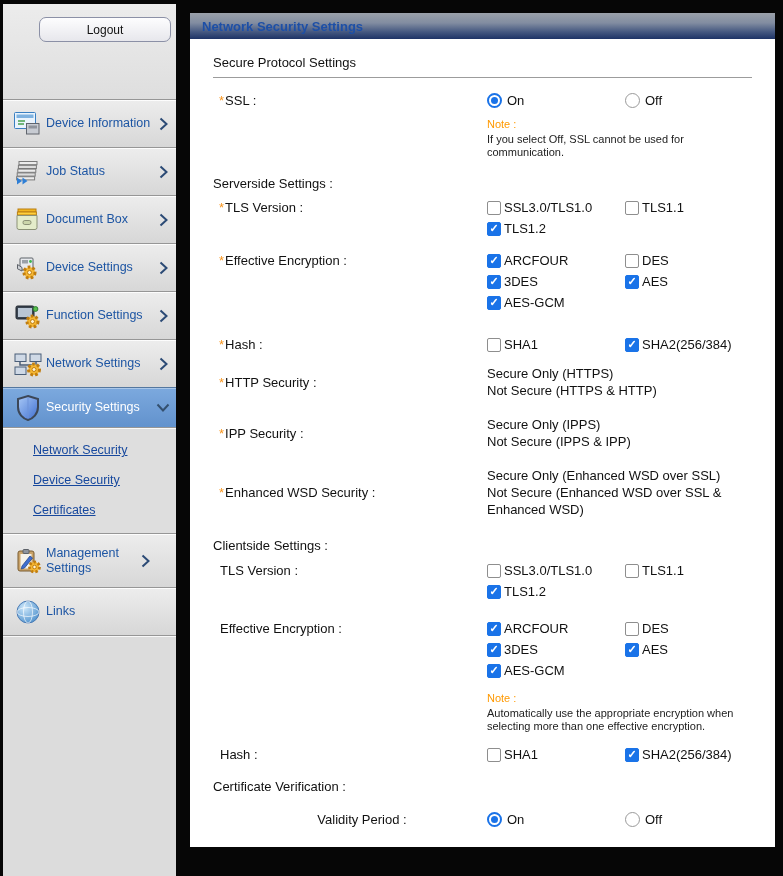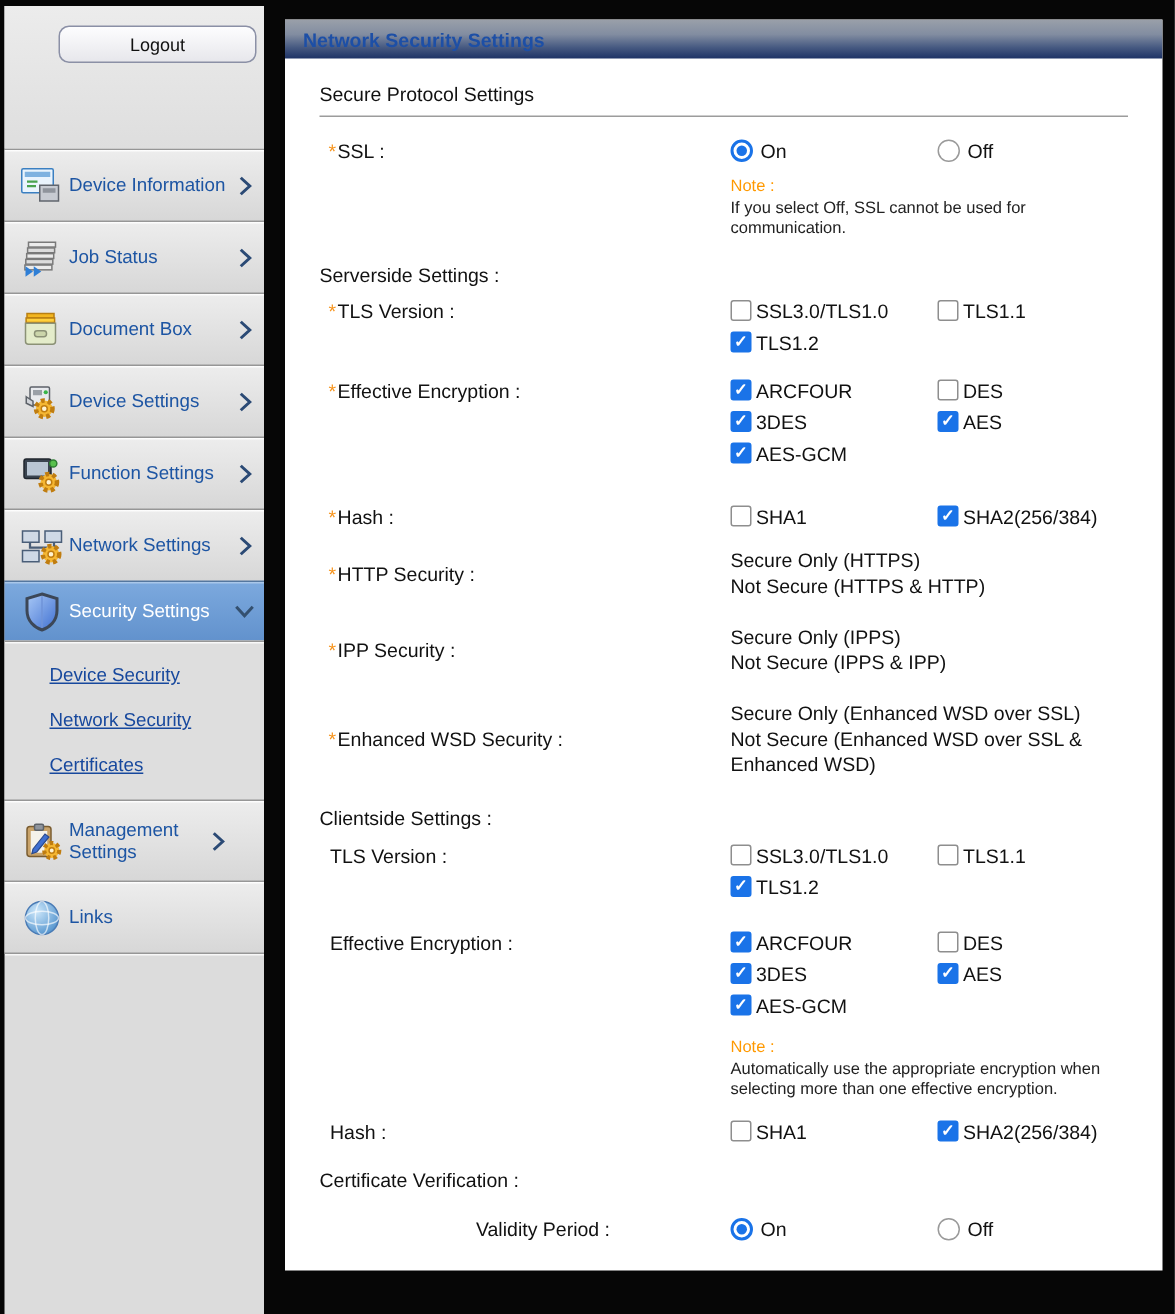--- a/index.html
+++ b/index.html
@@ -38,21 +38,21 @@
   .sec-head{margin-top:16px;}
   .sec-rule{border:none;border-top:1px solid #9c9c9c;margin:7px 0 0 0;}
   .row{display:flex;align-items:flex-start;}
   .row.center{align-items:center;}
   .row-label{width:274px;box-sizing:border-box;padding-left:6px;flex:0 0 274px;}
   .row-label.ind2{padding-left:24px;text-align:center;}
   .sub-head{margin-top:0;}
   .req{color:#f7941d;margin-right:1px;}
   .controls{flex:1;}
   .opt-grid{display:grid;grid-template-columns:138px 1fr;row-gap:6px;}
-  .opt{display:flex;align-items:flex-start;}
+  .opt{display:flex;align-items:center;}
   .opt-label{margin-left:3px;}
   .cb{width:14px;height:14px;box-sizing:border-box;border:1px solid #8e8e8e;border-radius:2px;
       background:#fff;display:inline-flex;align-items:center;justify-content:center;flex:0 0 14px;cursor:pointer;}
   .cb.checked{background:#1a73e8;border-color:#1a73e8;}
   .cb.checked::after{content:"✓";color:#fff;font-size:11px;font-weight:bold;line-height:1;}
   .radio{width:15px;height:15px;box-sizing:border-box;border:1px solid #9a9a9a;border-radius:50%;
          background:#fff;position:relative;flex:0 0 15px;cursor:pointer;}
   .radio.selected{border:2px solid #1a73e8;}
   .radio.selected::after{content:"";position:absolute;left:2px;top:2px;right:2px;bottom:2px;
          border-radius:50%;background:#1a73e8;}
@@ -207,22 +207,22 @@
       </span>
       <span class="nav-label">Security Settings</span>
       <span class="chev">
         <svg width="14" height="9" viewBox="0 0 14 9">
             <polyline points="1.5,1.5 7,7.5 12.5,1.5" fill="none" stroke="#34506f" stroke-width="2"></polyline>
           </svg>
       </span>
     </div>
 
     <div class="subnav">
+      <a>Network Security</a>
       <a>Device Security</a>
-      <a>Network Security</a>
       <a>Certificates</a>
     </div>
 
     <div class="nav-item tall">
       <span class="icon">
         <svg width="30" height="26" viewBox="0 0 30 26">
           <rect x="5" y="3" width="16" height="20" rx="2" fill="#c9a36a" stroke="#7a5c30"></rect>
           <rect x="7.5" y="6" width="11" height="14.5" fill="#f5f2ea"></rect>
           <rect x="10" y="1.5" width="6" height="4" rx="1" fill="#8f949c" stroke="#5d6269"></rect>
           <path d="M9 18 L17 8 l2.6 2 L11.5 20 l-3.2 1 z" fill="#3f6fd1" stroke="#2b4a8c" stroke-width="0.8"></path>

